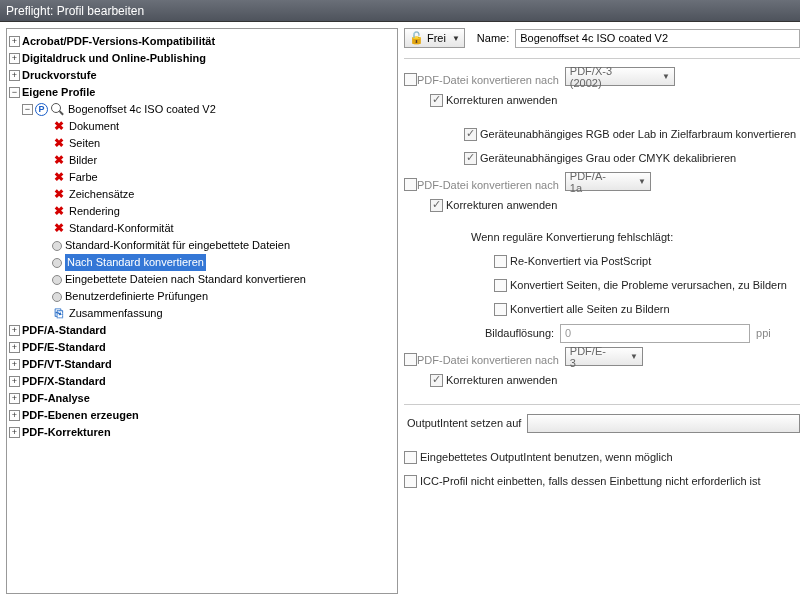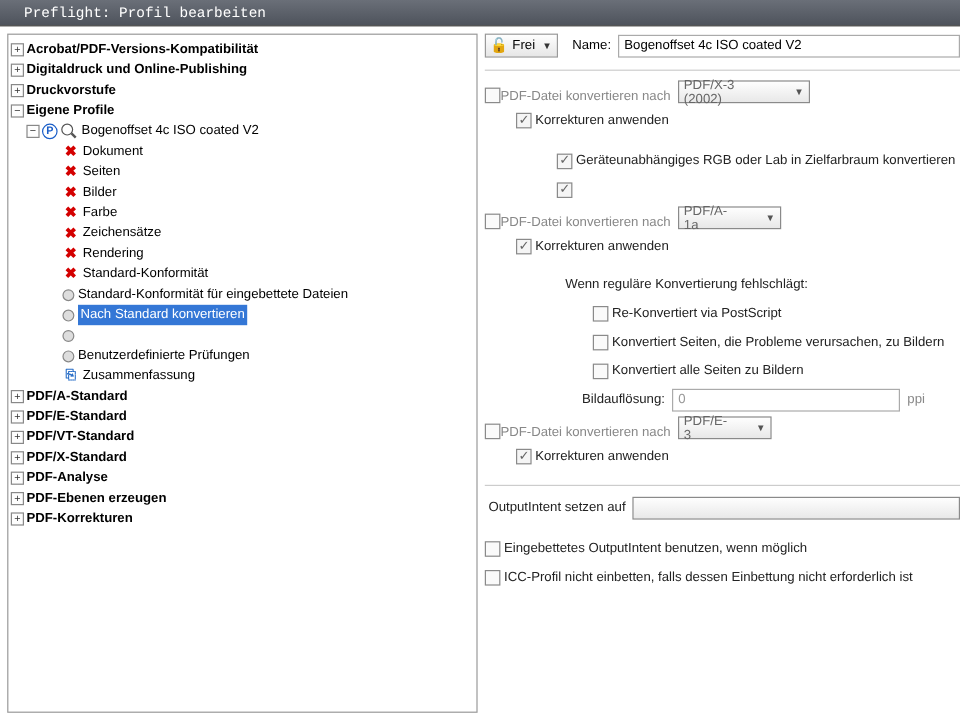--- a/index.html
+++ b/index.html
@@ -1,17 +1,17 @@
 <!DOCTYPE html>
 <html><head>
 <meta charset="utf-8">
 <style>
   * { box-sizing: border-box; margin: 0; padding: 0; font-family: "Segoe UI", Tahoma, Arial, sans-serif; font-size: 11px; }
   body { background: #fff; width: 800px; height: 600px; overflow: hidden; }
-  .titlebar { height: 22px; background: linear-gradient(#6a6f78,#4e535c); color: #fff; padding-left: 20px; line-height: 22px; font-size: 12px; border-bottom: 1px solid #333; font-family: Liberation Mono, monospace; }
+  .titlebar { height: 22px; background: linear-gradient(#6a6f78,#4e535c); color: #fff; padding-left: 6px; line-height: 22px; font-size: 12px; border-bottom: 1px solid #333; }
   .content { display: flex; height: 578px; }
   .left { width: 392px; border: 1px solid #999; margin: 6px 0 6px 6px; background: #fff; overflow: auto; padding: 4px 2px; }
   .right { flex: 1; padding: 6px 0 6px 6px; overflow: hidden; }
   .tree-row { display: flex; align-items: center; height: 17px; line-height: 17px; white-space: nowrap; cursor: default; }
   .tree-row.bold > .label { font-weight: bold; }
   .exp { width: 11px; height: 11px; border: 1px solid #888; display: inline-flex; align-items: center; justify-content: center; font-size: 9px; color: #333; margin-right: 2px; cursor: pointer; background: #fdfdfd; }
   .spacer { display: inline-block; }
   .icon { width: 14px; height: 14px; display: inline-flex; align-items: center; justify-content: center; margin-right: 3px; font-size: 12px; font-weight: bold; }
   .icon.red { color: #d40000; }
   .icon.gray { width:10px; height:10px; border-radius:50%; background:#ddd; border:1px solid #888; }
@@ -115,20 +115,21 @@
           <span class="label">Standard-Konformität für eingebettete Dateien</span>
         </div>
         <div class="tree-row">
           <span class="spacer" style="width:43px"></span>
           <span class="icon gray"></span>
           <span class="label sel">Nach Standard konvertieren</span>
         </div>
         <div class="tree-row">
           <span class="spacer" style="width:43px"></span>
           <span class="icon gray"></span>
+          <span class="label">Eingebettete Dateien nach Standard konvertieren</span>
         </div>
         <div class="tree-row">
           <span class="spacer" style="width:43px"></span>
           <span class="icon gray"></span>
           <span class="label">Benutzerdefinierte Prüfungen</span>
         </div>
       </div>
 
     <div class="tree-row">
       <span class="spacer" style="width:43px"></span>
@@ -194,20 +195,21 @@
         <span class="cb checked"></span>
         <label>Korrekturen anwenden</label>
       </div>
 
     <div class="row disabled" style="margin-left:60px;margin-top:14px">
         <span class="cb checked"></span>
         <label>Geräteunabhängiges RGB oder Lab in Zielfarbraum konvertieren</label>
       </div>
     <div class="row disabled" style="margin-left:60px">
         <span class="cb checked"></span>
+        <label>Geräteunabhängiges Grau oder CMYK dekalibrieren</label>
       </div>
 
     <div class="section-head">
       <span class="cb"></span>
       <label class="disabled">PDF-Datei konvertieren nach</label>
       <div class="select" style="width:86px;margin-left:6px">
           <span class="val">PDF/A-1a</span>
           <span class="arrow">▼</span>
         </div>
     </div>

